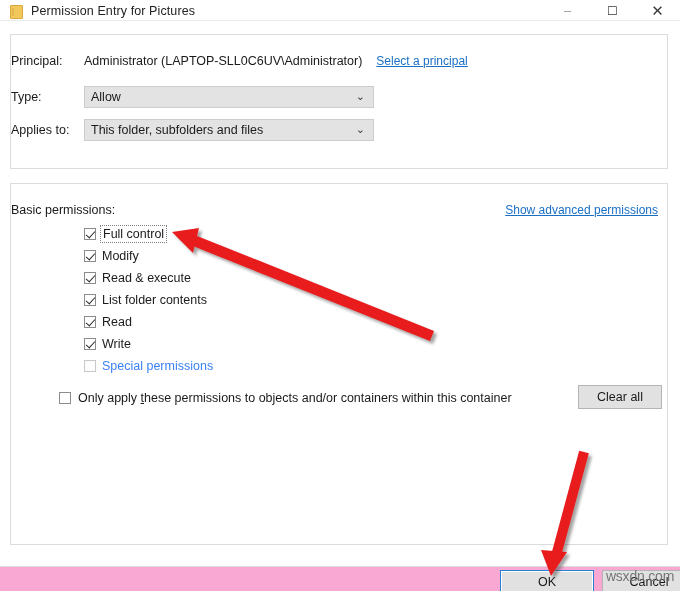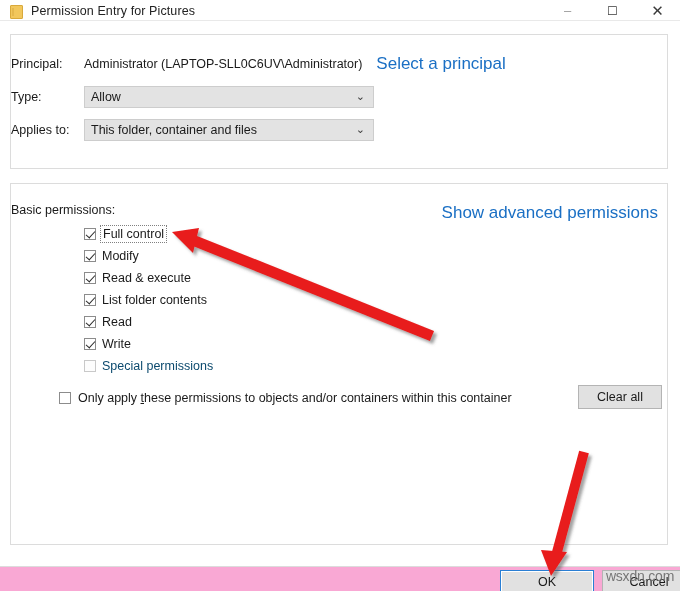--- a/index.html
+++ b/index.html
@@ -126,23 +126,24 @@
     color: #1a1a1a;
     white-space: nowrap;
   }
 
   
   #principal-row { left: 11px; top: 33px; }
   #principal-label { width: 73px; }
   #principal-value { color: #1a1a1a; }
   .link {
     color: #1a6fc4;
-    font-size: 17px;
+    font-size: 12px;
     cursor: pointer;
     white-space: nowrap;
+    text-decoration: underline;
   }
   #principal-link { margin-left: 14px; }
 
   
   #type-row { left: 11px; top: 65px; }
   #applies-row { left: 11px; top: 98px; }
   .combo {
     width: 290px;
     height: 22px;
     background: #e3e3e3;
@@ -209,21 +210,21 @@
     height: 8px;
     border: solid #2b2b2b;
     border-width: 0 1.6px 1.6px 0;
     transform: rotate(42deg);
   }
   .cbox.disabled {
     border-color: #c9c9c9;
     background: #fdfdfd;
   }
   .perm-text { font-size: 12.5px; color: #1a1a1a; }
-  .perm-text.disabled { color: #0c4a6e; }
+  .perm-text.disabled { color: #3b82f6; }
   .focus-ring {
     outline: 1px dotted #808080;
     outline-offset: 1px;
     padding: 0 1px;
   }
 
   
   #only-apply-row {
     position: absolute;
     left: 11px;
@@ -336,21 +337,21 @@
     <span class="field-label" id="type-label" style="width:73px;">Type:</span>
     <div class="combo">
       <span>Allow</span>
       <span class="chev">⌄</span>
     </div>
   </div>
 
   <div class="row" id="applies-row">
     <span class="field-label" id="applies-label" style="width:73px;">Applies to:</span>
     <div class="combo">
-      <span>This folder, container and files</span>
+      <span>This folder, subfolders and files</span>
       <span class="chev">⌄</span>
     </div>
   </div>
 
   <div class="groupbox" id="group-permissions"></div>
 
   <div id="basic-perm-label" class="field-label">Basic permissions:</div>
   <div id="advanced-link" class="link">Show advanced permissions</div>
 
   <div class="perm-list" id="perm-list">

